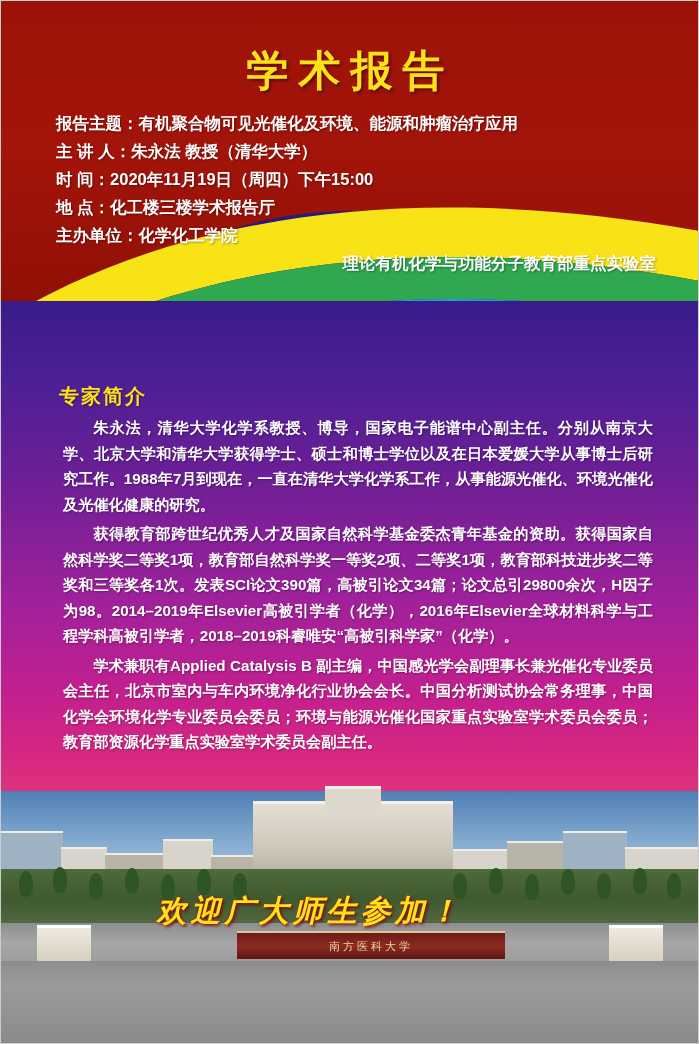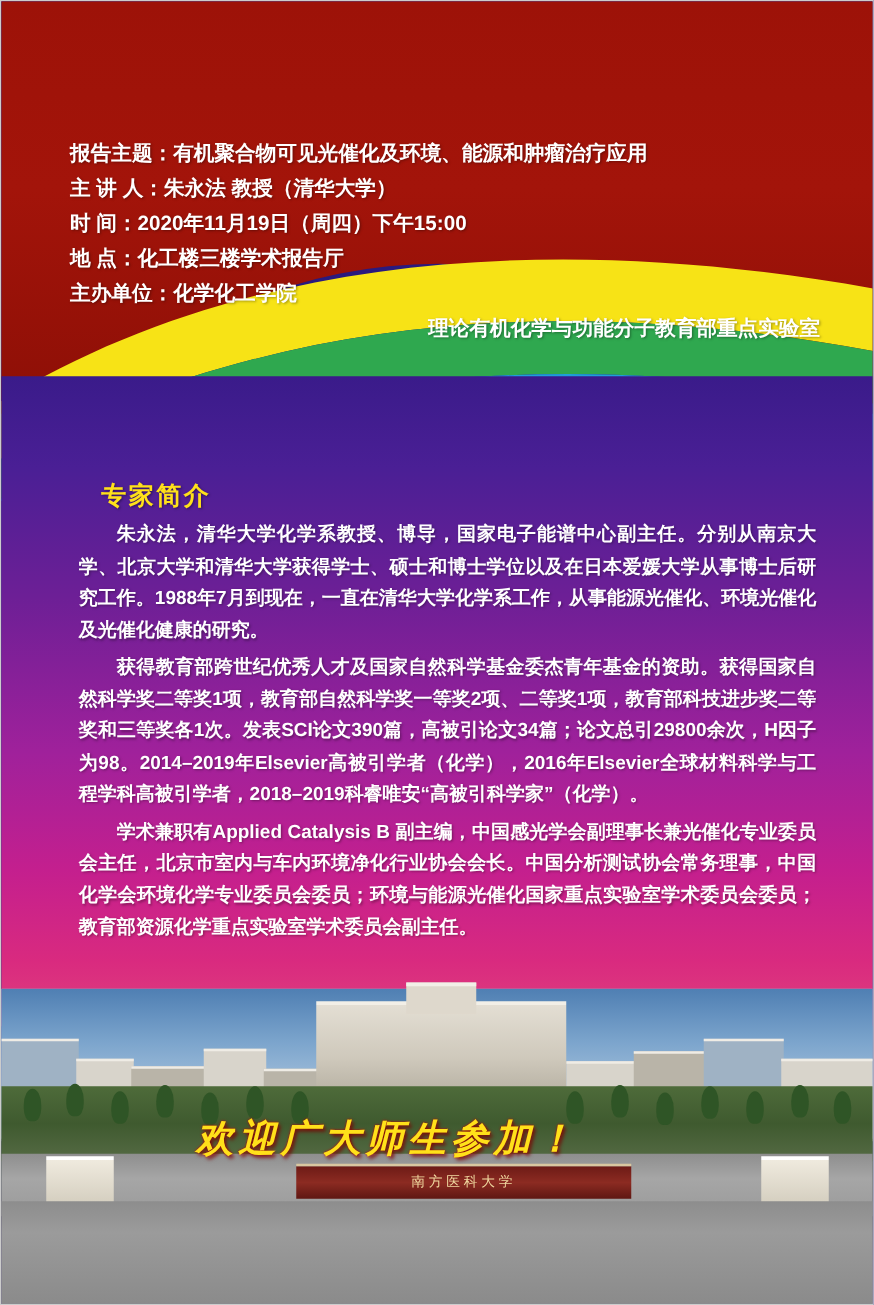--- a/index.html
+++ b/index.html
@@ -155,21 +155,20 @@
 
   
   .bio-heading {
     position: absolute;
     left: 58px; top: 382px;
     color: #ffe11a;
     font-size: 20px;
     font-weight: bold;
     letter-spacing: 2px;
     text-shadow: 1px 1px 2px rgba(0,0,0,.4);
-    margin-left: 22px;
   }
   .bio {
     position: absolute;
     left: 46px; top: 414px;
     width: 606px;
     color: #ffffff;
     font-size: 15.2px;
     font-weight: bold;
     line-height: 25.5px;
     text-align: justify;
@@ -251,20 +250,21 @@
   <div class="gate">南方医科大学</div>
 
   <div class="road">
     
     
     
     
     
   </div>
 
+  <div class="title">学术报告</div>
 
   <div class="info">
     <span class="row">
       <span class="lbl">报告主题：</span><span>有机聚合物可见光催化及环境、能源和肿瘤治疗应用</span>
     </span>
     <span class="row">
       <span class="lbl">主 讲 人：</span><span>朱永法 教授（清华大学）</span>
     </span>
     <span class="row">
       <span class="lbl">时    间：</span><span>2020年11月19日（周四）下午15:00</span>

